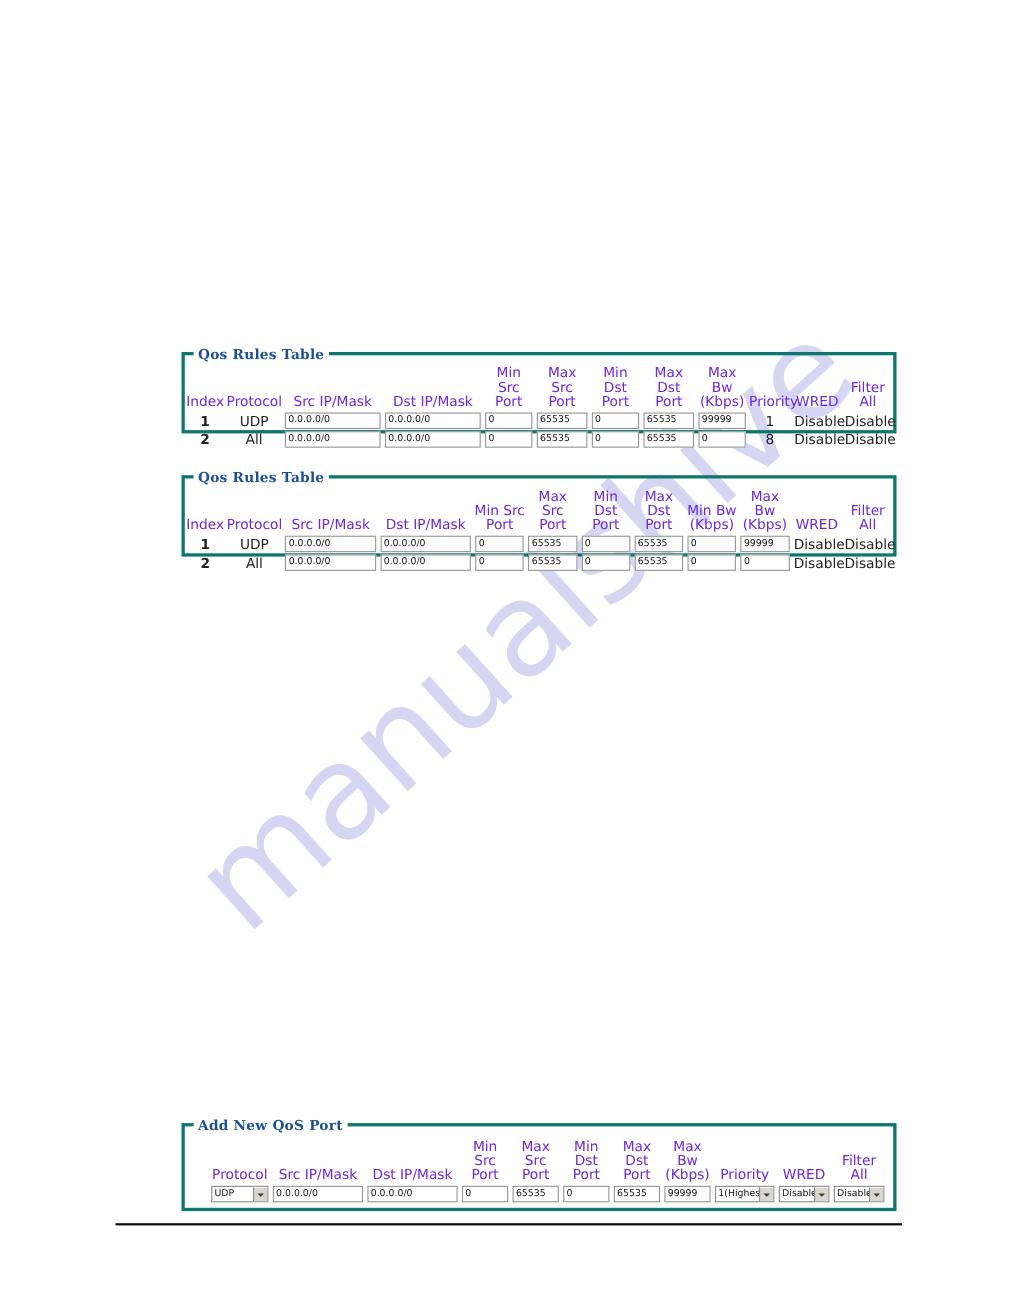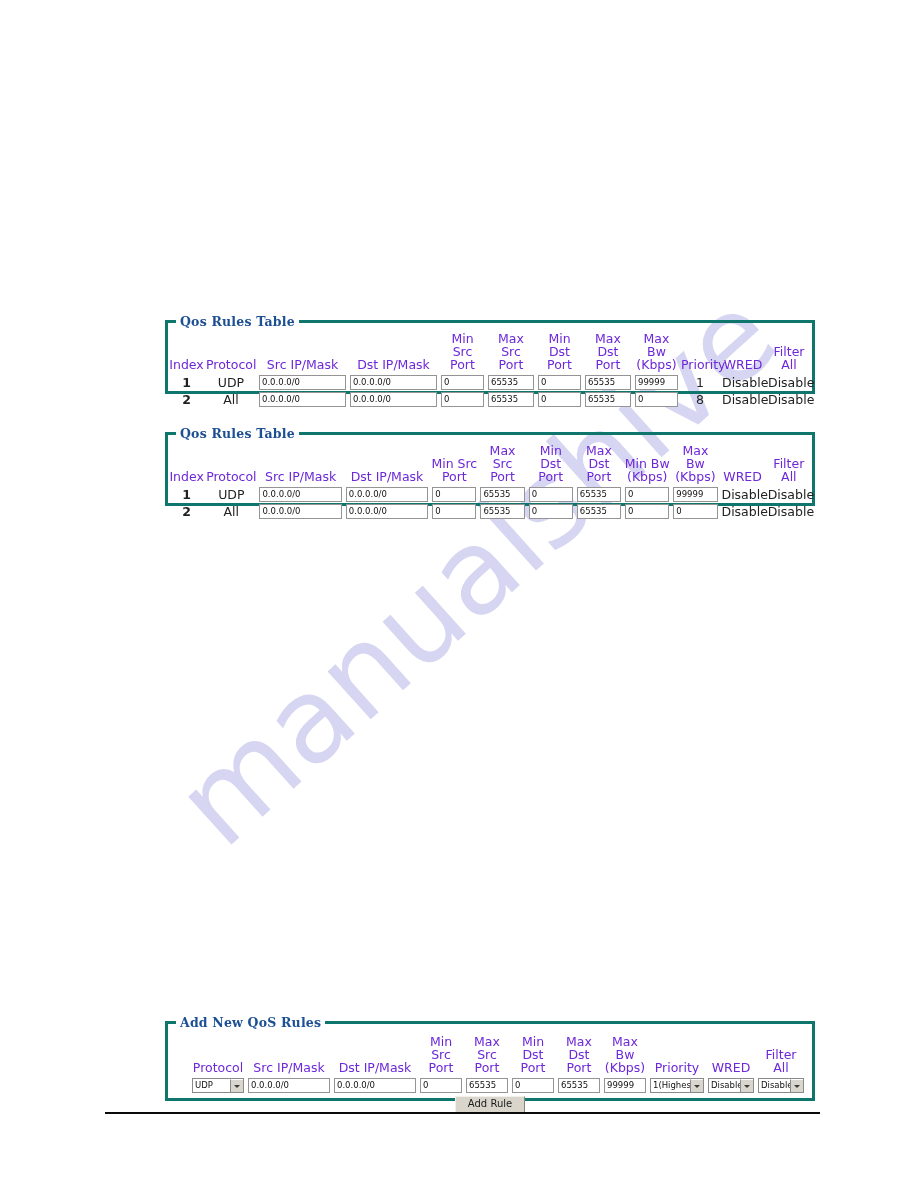--- a/index.html
+++ b/index.html
@@ -459,21 +459,21 @@
             <span class="tbox">0</span>
           </td>
         <td class="plain">Disable</td>
         <td class="plain">Disable</td>
       </tr>
     </tbody>
   </table>
 </div>
 
 <div class="panel" style="left:165px; top:1021px; width:644px; height:74px;">
-  <div class="panel-legend">Add New QoS Rules</div>
+  <div class="panel-legend">Add New QoS Port</div>
 
   <table class="qos" style="margin-top:9px;">
     <colgroup>
       <col style="width:22px">
       <col style="width:56px">
         <col style="width:86px">
         <col style="width:86px">
       <col style="width:46px">
         <col style="width:46px">
         <col style="width:46px">
@@ -572,22 +572,17 @@
           </span>
         </td>
         <td>
           <span class="frm-select">
             <span class="sel-val">Disable</span>
             <span class="arrow-box"></span>
           </span>
         </td>
         <td></td>
       </tr>
-      <tr>
-        <td colspan="13" class="btn-row">
-          <span class="add-btn">Add Rule</span>
-        </td>
-      </tr>
     </tbody>
   </table>
 </div>
 
 <div class="page-rule"></div>
 
 </body></html>

